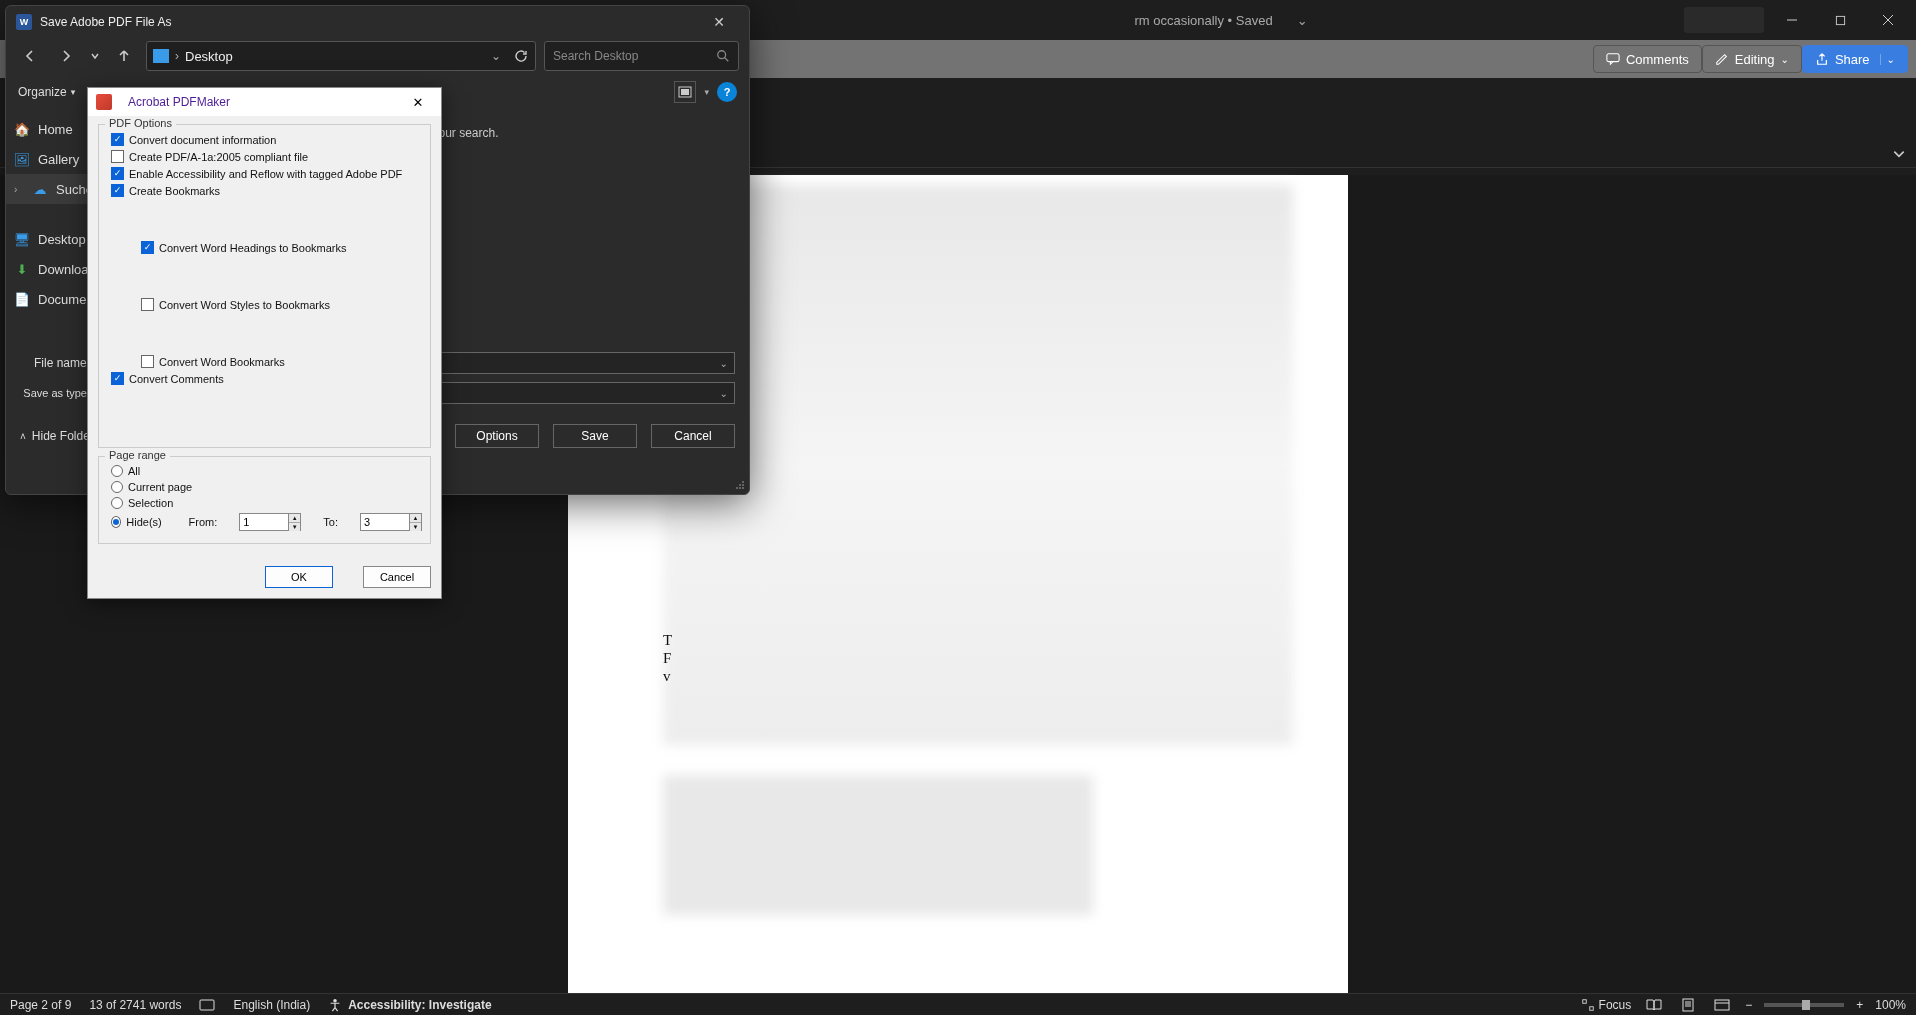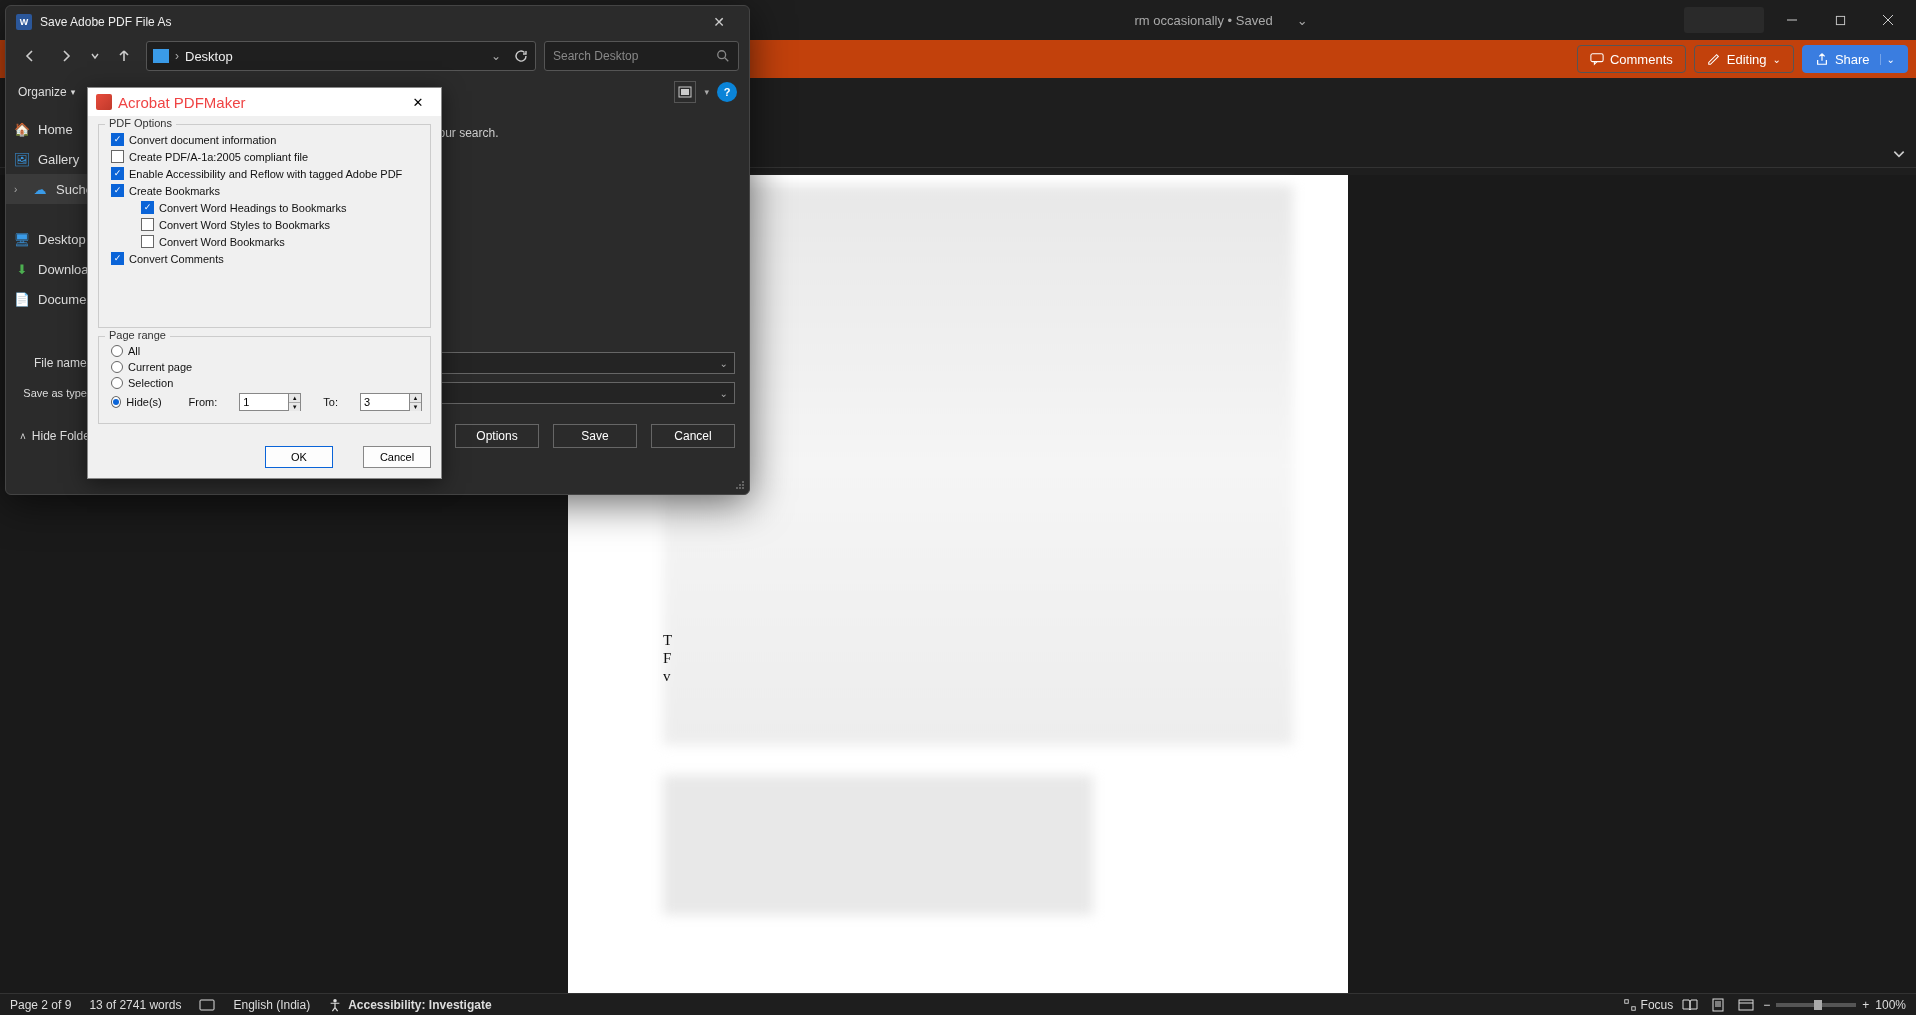--- a/index.html
+++ b/index.html
@@ -8,35 +8,35 @@
     
     .word-app { position: absolute; inset: 0; background: #1e1e1e; }
     .word-titlebar { height: 40px; display: flex; align-items: center; padding: 0 8px; background: #1e1e1e; }
     .titlebar-center { flex: 1; display: flex; justify-content: center; align-items: flex-start; gap: 24px; color: #ccc; font-size: 13px; }
     .saved-drop { color: #aaa; }
     .titlebar-search { width: 300px; height: 28px; background: #2d2d2d; border-radius: 4px; display: flex; align-items: center; padding: 0 10px; gap: 8px; color: #888; margin-left: 20px; }
     .titlebar-right { display: flex; gap: 8px; align-items: center; }
     .avatar-box { width: 80px; height: 26px; background: #2a2a2a; border-radius: 3px; }
     .win-btn { width: 40px; height: 30px; display: flex; align-items: center; justify-content: center; color: #ccc; }
     
-    .ribbon-row { height: 38px; background: #c2410c; display: flex; align-items: center; justify-content: flex-end; padding-right: 8px; gap: 8px; }
+    .ribbon-row { height: 38px; background: #737373; display: flex; align-items: center; justify-content: flex-end; padding-right: 8px; }
     .ribbon-btn { height: 28px; padding: 0 12px; border: 1px solid #555; border-radius: 4px; display: flex; align-items: center; gap: 6px; color: #fff; font-size: 13px; background: transparent; }
     .ribbon-btn.share { background: #3a7de0; border-color: #3a7de0; }
     .ribbon-btn.share .drop-part { border-left: 1px solid rgba(255,255,255,0.3); padding-left: 6px; margin-left: 4px; }
     
     .ribbon-content { height: 90px; background: #1e1e1e; border-bottom: 1px solid #333; position: relative; }
     .ribbon-collapse { position: absolute; right: 10px; bottom: 6px; color: #ccc; }
     
     .doc-area { position: absolute; top: 175px; left: 0; right: 0; bottom: 22px; background: #1a1a1a; display: flex; justify-content: center; }
     .page { width: 780px; background: #fff; margin-top: 0; height: 100%; position: relative; }
     .page-inner { position: absolute; left: 95px; top: 10px; width: 630px; height: 560px; background: linear-gradient(180deg, #e8e8e8 0%, #f5f5f5 50%, #ededed 100%); filter: blur(6px); }
     .page-inner2 { position: absolute; left: 95px; top: 600px; width: 430px; height: 140px; background: #e8e8e8; filter: blur(6px); }
     
     .statusbar { position: absolute; bottom: 0; left: 0; right: 0; height: 22px; background: #1e1e1e; display: flex; align-items: center; padding: 0 10px; gap: 18px; color: #ddd; font-size: 12px; border-top: 1px solid #333; }
-    .statusbar .right { margin-left: auto; display: flex; align-items: center; gap: 6px; }
+    .statusbar .right { margin-left: auto; display: flex; align-items: center; gap: 12px; }
     .view-btn { width: 22px; height: 18px; display: flex; align-items: center; justify-content: center; }
     
     
     .saveas { position: absolute; left: 5px; top: 5px; width: 745px; height: 490px; background: #2b2b2b; border: 1px solid #444; border-radius: 6px; box-shadow: 0 8px 40px rgba(0,0,0,0.6); }
     .saveas-titlebar { height: 32px; display: flex; align-items: center; padding: 0 10px; }
     .word-icon { width: 16px; height: 16px; background: #2b579a; border-radius: 2px; display: flex; align-items: center; justify-content: center; color: #fff; font-size: 9px; font-weight: bold; }
     .saveas-title { margin-left: 8px; color: #eee; font-size: 12px; }
     .saveas-close { margin-left: auto; width: 40px; text-align: center; color: #ccc; font-size: 14px; }
     
     .saveas-nav { height: 36px; display: flex; align-items: center; padding: 0 10px; gap: 8px; }
@@ -78,28 +78,28 @@
     
     .saveas-buttons { display: flex; justify-content: flex-end; gap: 14px; padding: 14px 14px 6px; align-items: center; }
     .hide-folders { margin-right: auto; display: flex; align-items: center; gap: 6px; color: #ddd; }
     .dlg-btn { width: 84px; height: 24px; border: 1px solid #666; background: #2b2b2b; color: #fff; display: flex; align-items: center; justify-content: center; font-size: 12px; }
     .resize-grip { position: absolute; right: 4px; bottom: 4px; width: 12px; height: 12px; }
     
     
     .pdfmaker { position: absolute; left: 87px; top: 87px; width: 355px; background: #f0f0f0; border: 1px solid #888; box-shadow: 0 4px 20px rgba(0,0,0,0.5); color: #000; }
     .pdf-titlebar { height: 28px; display: flex; align-items: center; padding: 0 8px; background: #fff; }
     .pdf-icon { width: 16px; height: 16px; background: linear-gradient(135deg,#e74c3c,#c0392b); border-radius: 2px; }
-    .pdf-title { margin-left: 6px; font-size: 15px; color: #ef4444; }
+    .pdf-title { margin-left: 16px; font-size: 12px; color: #4c1d95; }
     .pdf-close { margin-left: auto; width: 30px; text-align: center; font-size: 13px; }
     
     .pdf-body { padding: 8px 10px; }
     .fieldset { border: 1px solid #ccc; padding: 6px 8px 10px; position: relative; margin-bottom: 8px; background: #f0f0f0; }
     .fieldset-legend { position: absolute; top: -8px; left: 6px; background: #f0f0f0; padding: 0 4px; font-size: 11px; color: #333; }
     .opt-row { display: flex; align-items: center; gap: 5px; font-size: 11px; color: #111; padding: 2px 0 2px 4px; }
-    .opt-row.indent { padding-left: 34px; }
+    .opt-row.indent { padding-left: 34px; margin-top: 40px; }
     .chk { width: 13px; height: 13px; border: 1px solid #666; background: #fff; display: flex; align-items: center; justify-content: center; font-size: 10px; }
     .chk.checked { background: #0a64d8; border-color: #0a64d8; color: #fff; }
     .chk.checked::after { content: "✓"; font-size: 9px; line-height: 1; }
     .radio { width: 12px; height: 12px; border: 1px solid #666; border-radius: 50%; background: #fff; display: flex; align-items: center; justify-content: center; }
     .radio.checked::after { content: ""; width: 6px; height: 6px; background: #0a64d8; border-radius: 50%; }
     .range-fields { display: flex; align-items: center; gap: 22px; margin-left: 14px; }
     .spin { display: flex; align-items: center; }
     .spin-input { width: 50px; height: 18px; border: 1px solid #888; background: #fff; padding: 0 3px; font-size: 11px; }
     .spin-btns { width: 12px; height: 18px; display: flex; flex-direction: column; border: 1px solid #888; border-left: none; }
     .spin-btns div { flex: 1; background: #e8e8e8; font-size: 6px; text-align: center; line-height: 8px; border-bottom: 1px solid #aaa; }

